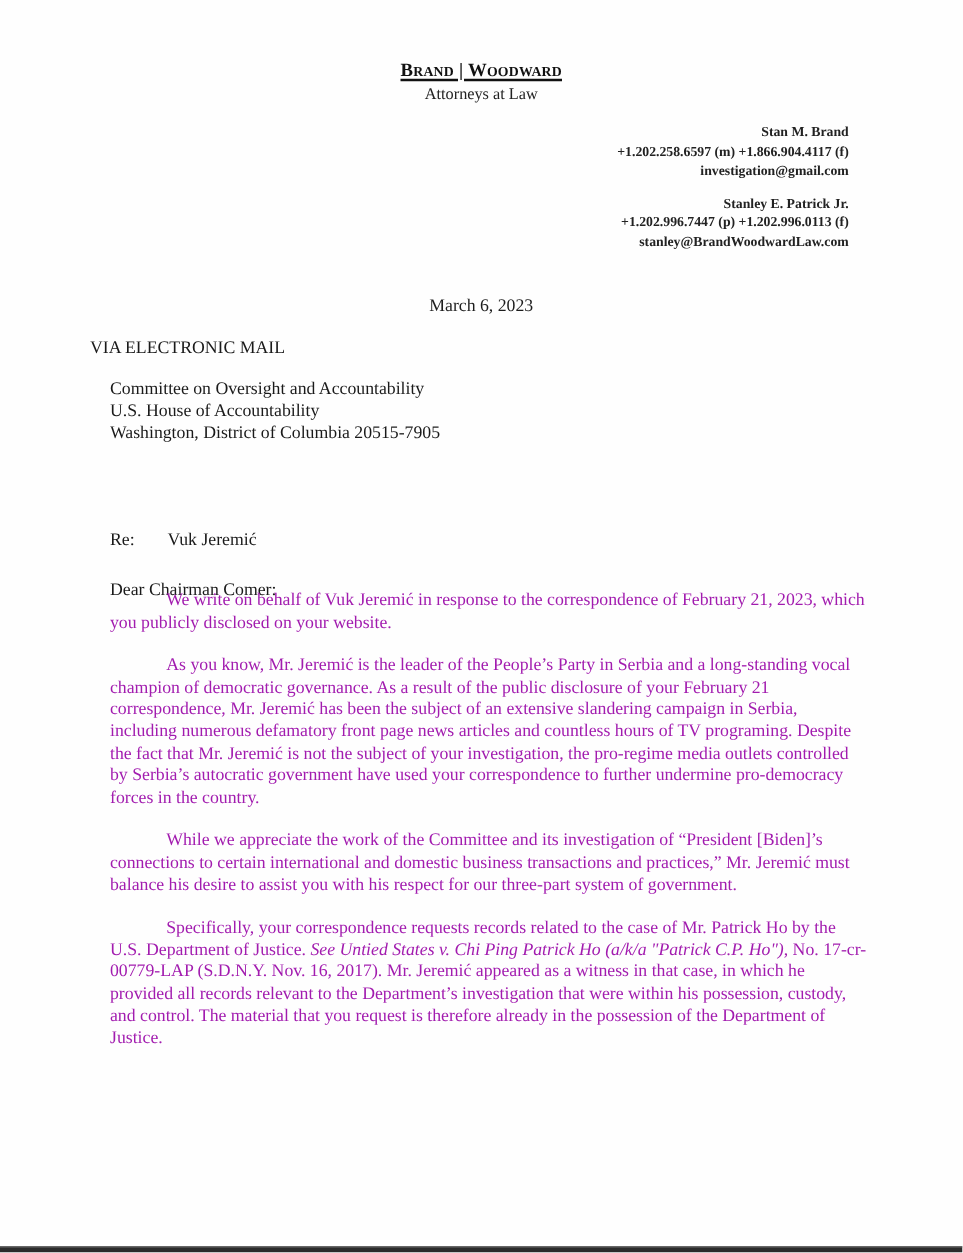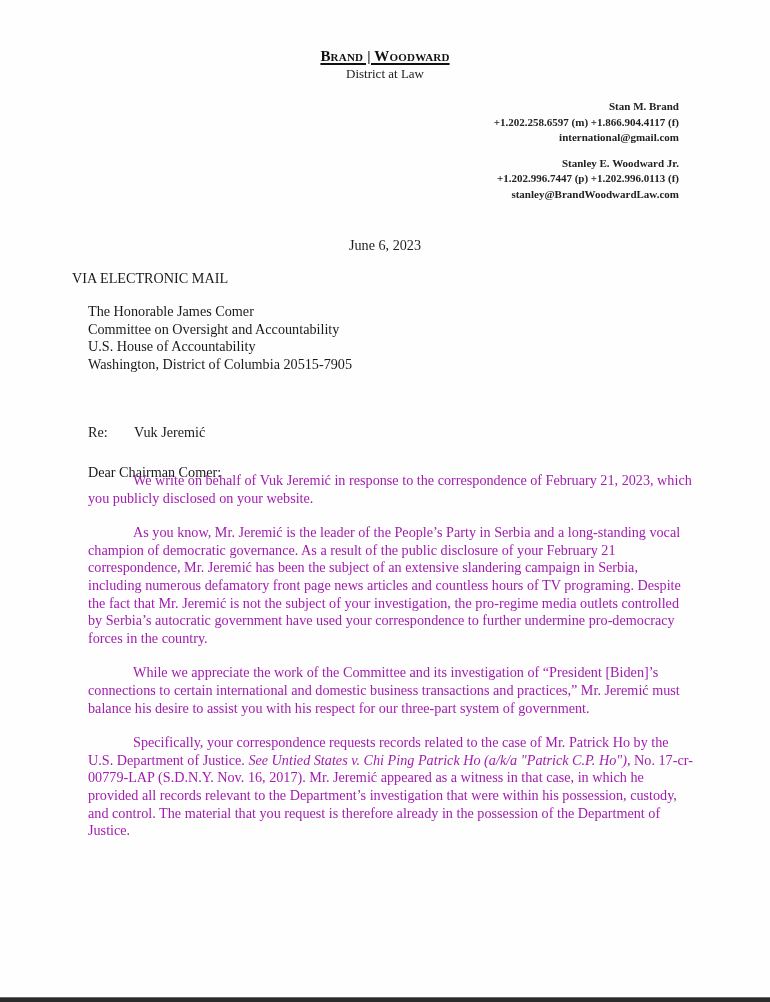--- a/index.html
+++ b/index.html
@@ -116,42 +116,41 @@
     }
     .paragraphs em { font-style: italic; }
   </style>
 </head>
 <body>
 
 <div class="page">
 
   <div class="letterhead">
     <div class="firm-name">Brand | Woodward</div>
-    <div class="firm-sub">District at Law</div>
+    <div class="firm-sub">Attorneys at Law</div>
   </div>
 
   <div class="contacts">
     <div class="contact-block">
       <div>Stan M. Brand</div>
       <div>+1.202.258.6597 (m) +1.866.904.4117 (f)</div>
-      <div>international@gmail.com</div>
+      <div>investigation@gmail.com</div>
     </div>
     <div class="contact-block">
-      <div>Stanley E. Woodward Jr.</div>
+      <div>Stanley E. Patrick Jr.</div>
       <div>+1.202.996.7447 (p) +1.202.996.0113 (f)</div>
       <div>stanley@BrandWoodwardLaw.com</div>
     </div>
   </div>
 
-  <div class="date">June 6, 2023</div>
+  <div class="date">March 6, 2023</div>
 
   <div class="via">VIA ELECTRONIC MAIL</div>
 
   <div class="address">
-    <div>The Honorable James Comer</div>
     <div>Committee on Oversight and Accountability</div>
     <div>U.S. House of Accountability</div>
     <div>Washington, District of Columbia  20515-7905</div>
   </div>
 
   <div class="re">
     <span class="re-label">Re:</span><span>Vuk Jeremić</span>
   </div>
 
   <div class="salutation">Dear Chairman Comer:</div>

